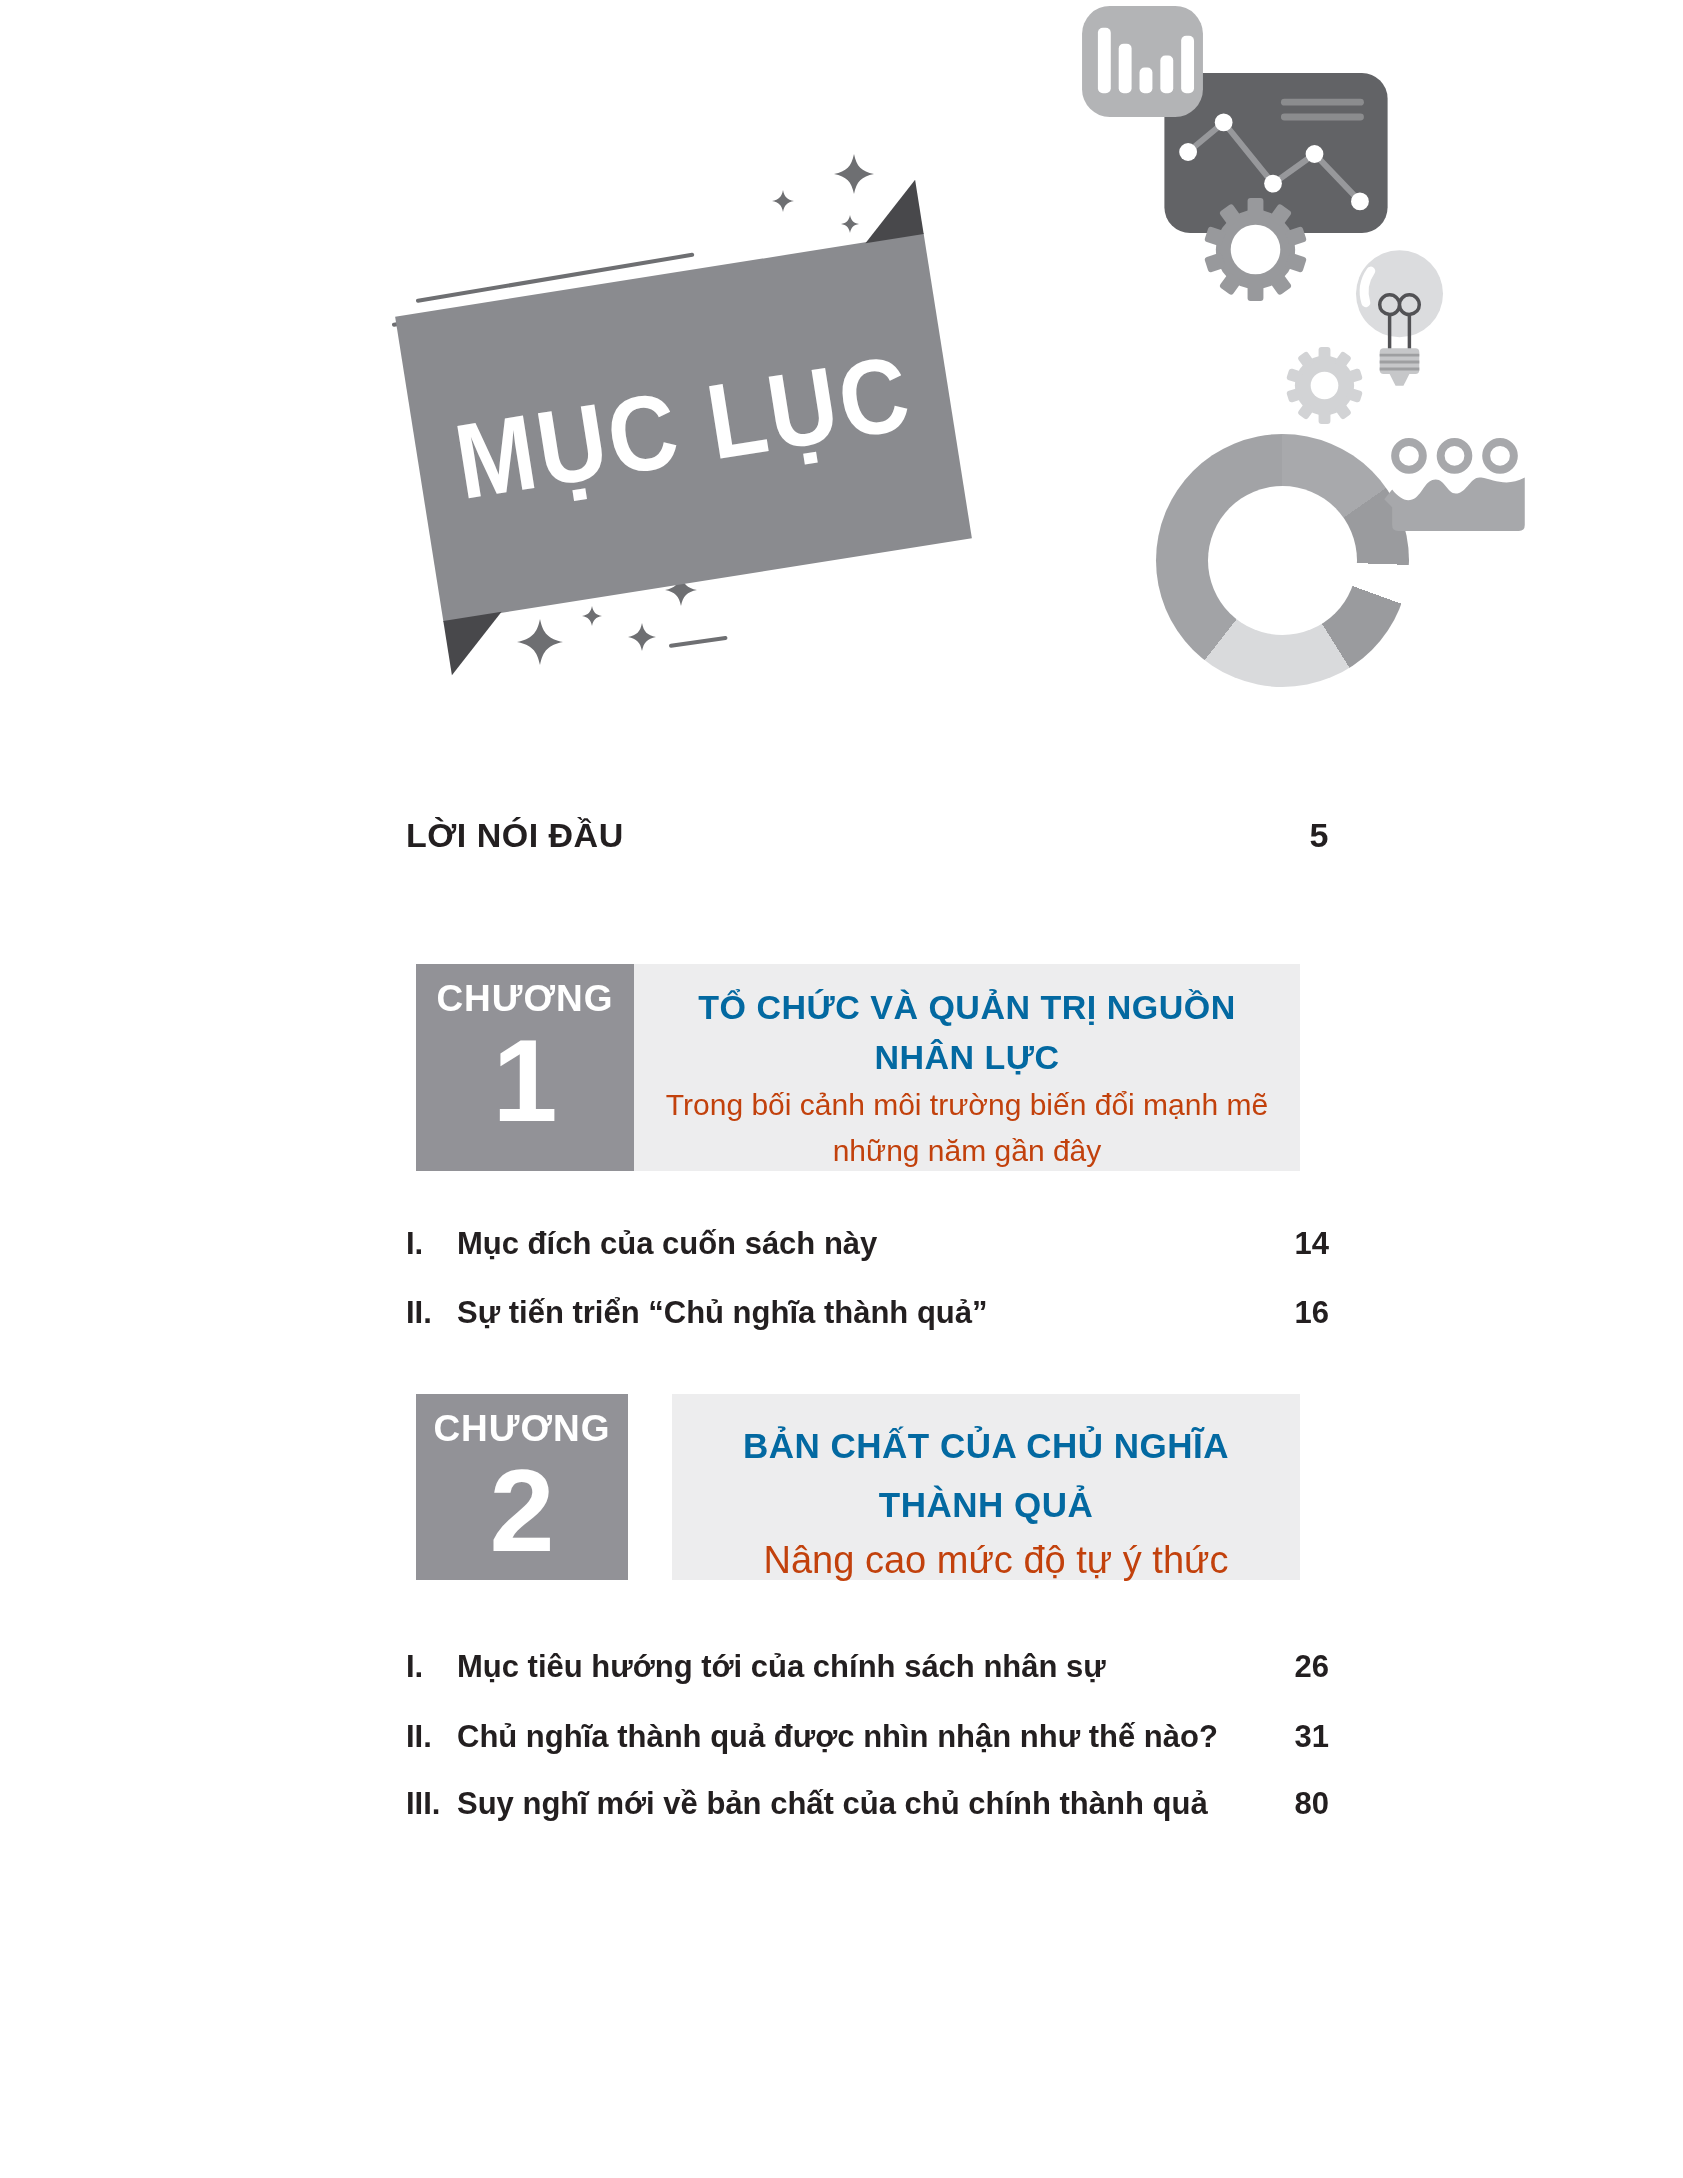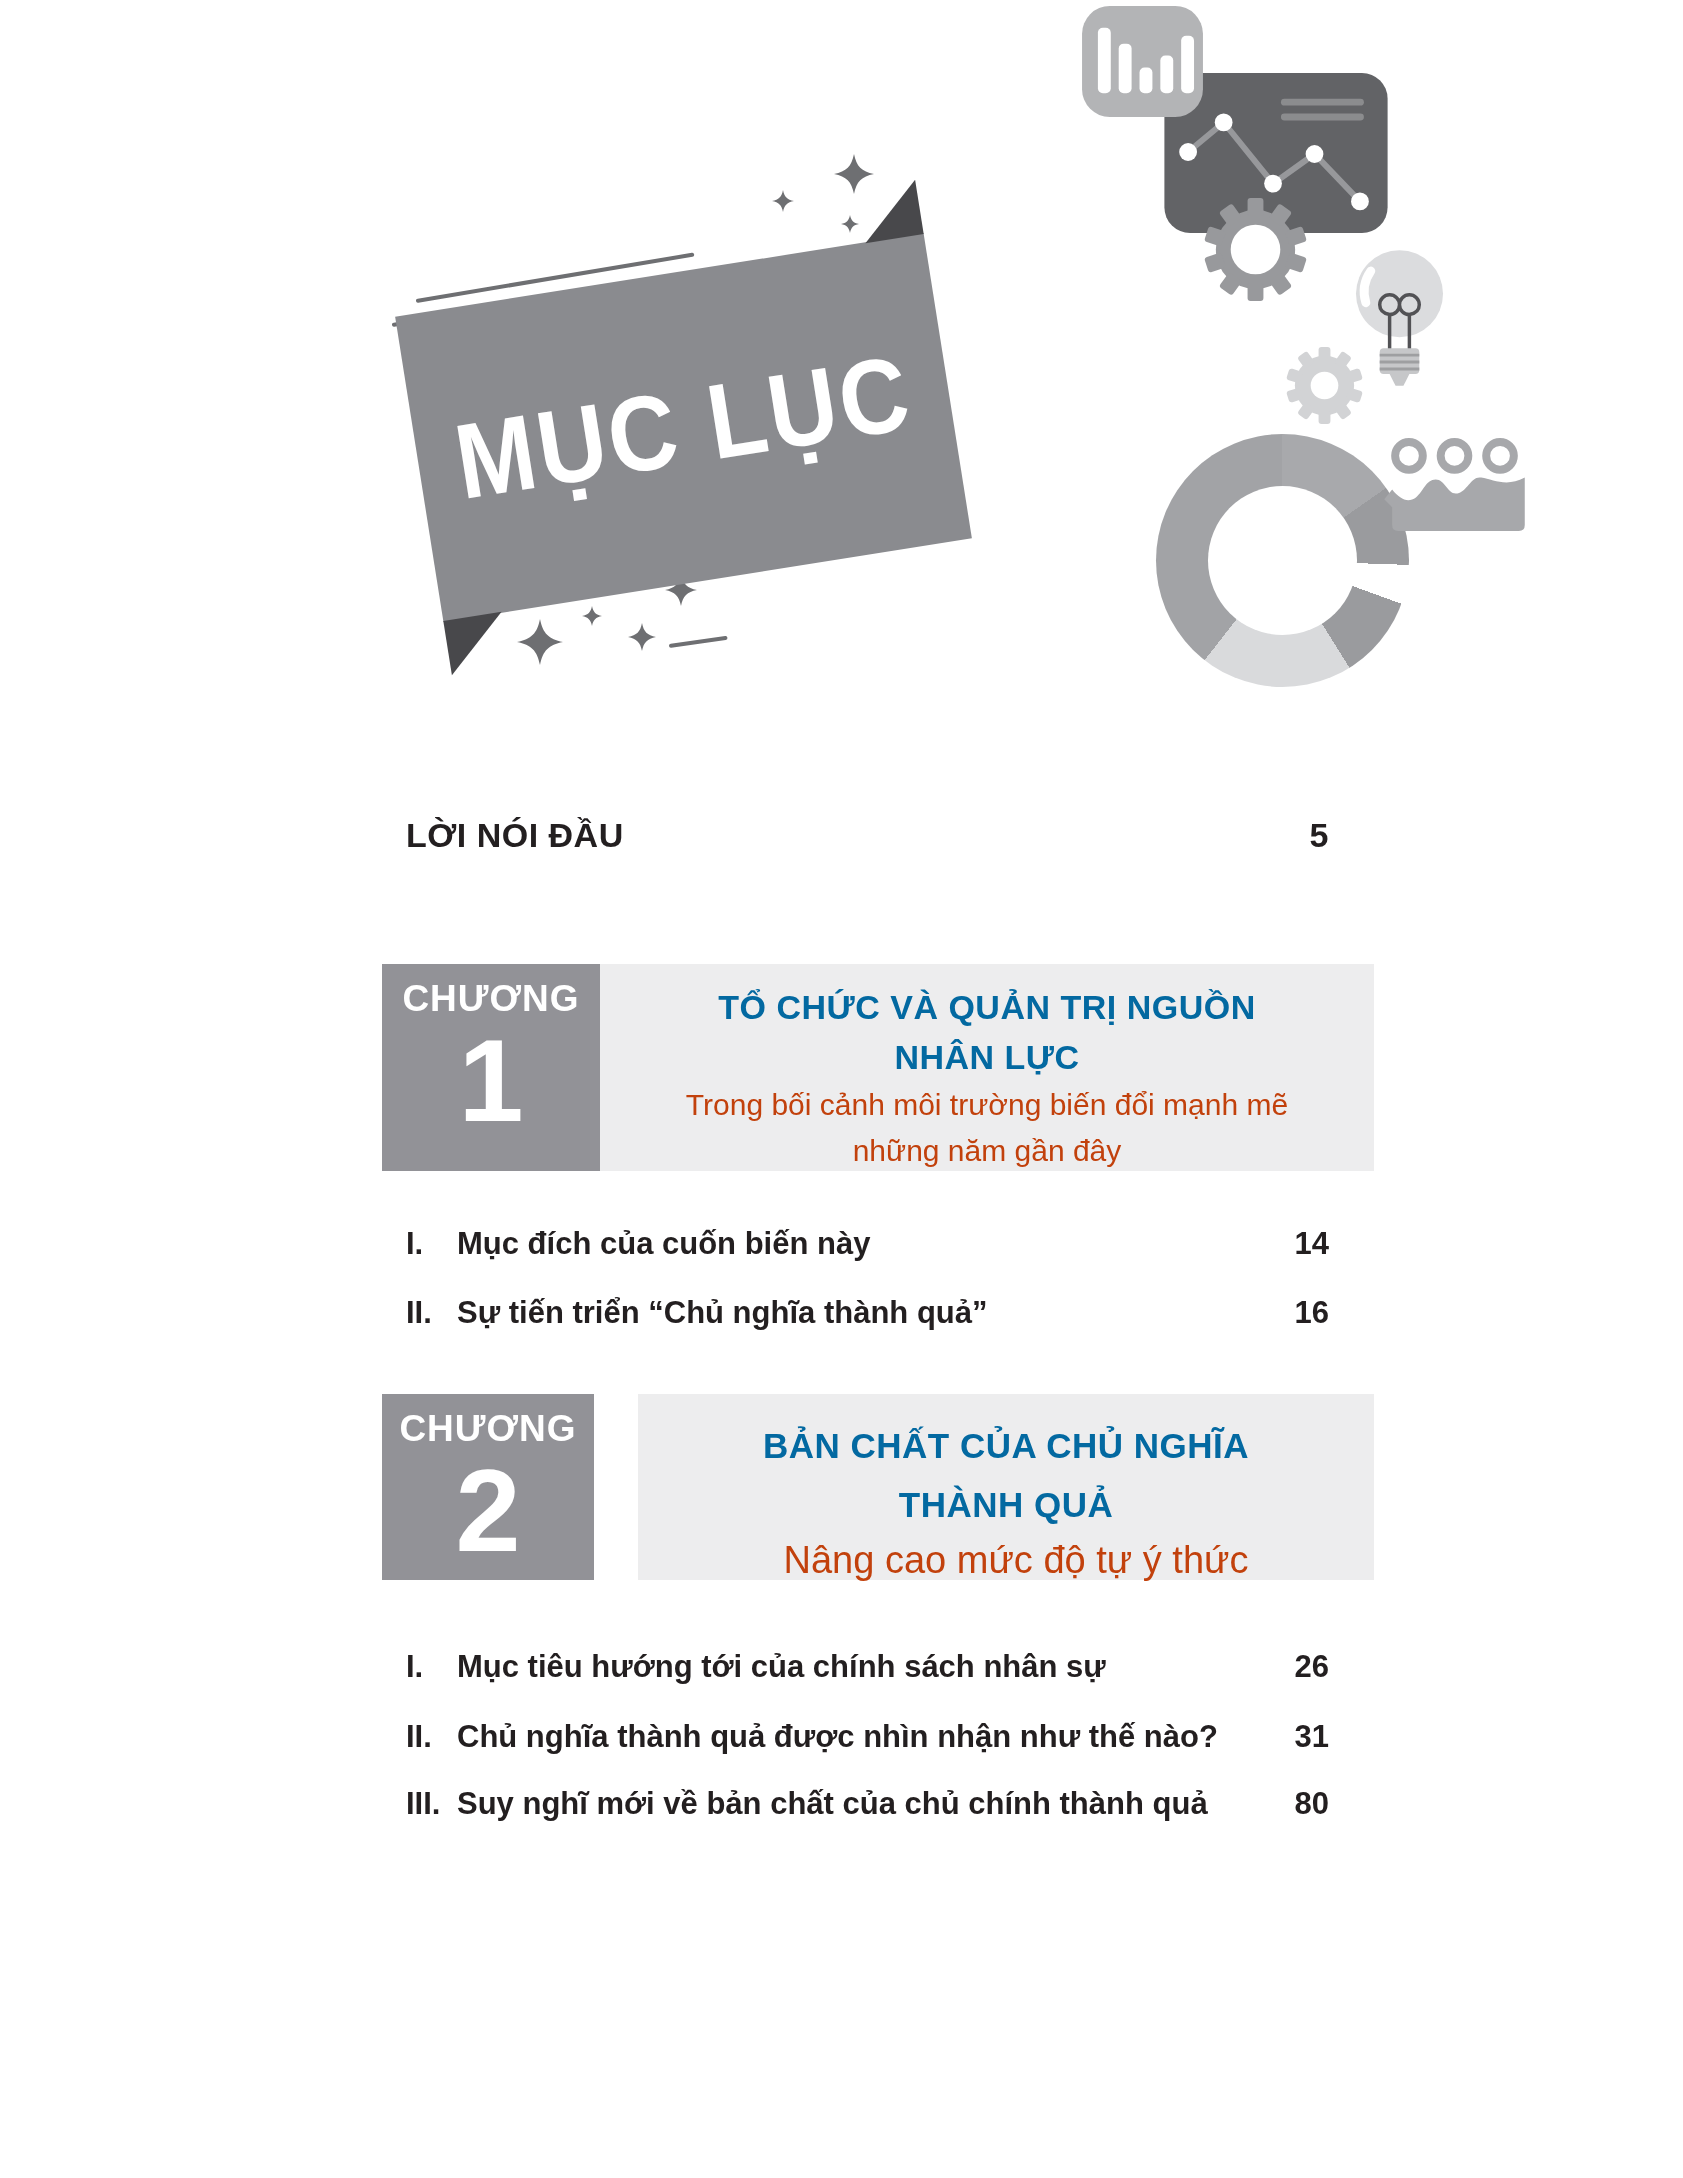--- a/index.html
+++ b/index.html
@@ -41,21 +41,21 @@
   .toc-row{position:absolute;left:406px;width:923px;display:flex;align-items:baseline;
            font-weight:700;font-size:31px;color:#231f20;}
   .toc-row .numeral{flex:0 0 51px;}
   .toc-row .label{flex:1 1 auto;}
   .toc-row .pagenum{flex:0 0 auto;text-align:right;}
 
   .preface-row{position:absolute;left:406px;width:923px;display:flex;align-items:baseline;
                font-weight:700;font-size:34px;letter-spacing:0.5px;}
   .preface-row .label{flex:1 1 auto;}
 
-  .chapter-block{position:absolute;left:382px;width:992px;display:flex;}
+  .chapter-block{position:absolute;left:416px;width:884px;display:flex;}
   .chapter-badge{background:#929297;color:#fff;display:flex;flex-direction:column;align-items:center;
                  padding-top:14px;box-sizing:border-box;}
   .badge-label{font-weight:700;font-size:37px;letter-spacing:1px;}
   .badge-number{font-weight:700;font-size:117px;line-height:1.05;}
   .chapter-panel{flex:1 1 auto;background:#ededee;text-align:center;box-sizing:border-box;}
   .chapter-title{font-weight:700;color:#0369a1;letter-spacing:0.5px;}
   .chapter-subtitle{color:#c2410c;font-weight:400;}
 
   .block-1{top:964px;height:207px;}
   .block-1 .chapter-badge{flex:0 0 218px;}
@@ -231,21 +231,21 @@
     <div class="chapter-panel">
       <div class="chapter-title">TỔ CHỨC VÀ QUẢN TRỊ NGUỒN</div>
       <div class="chapter-title">NHÂN LỰC</div>
       <div class="chapter-subtitle">Trong bối cảnh môi trường biến đổi mạnh mẽ</div>
       <div class="chapter-subtitle">những năm gần đây</div>
     </div>
   </div>
 
   <div class="toc-row" style="top:1226px;">
     <span class="numeral">I.</span>
-    <span class="label">Mục đích của cuốn biến này</span>
+    <span class="label">Mục đích của cuốn sách này</span>
     <span class="pagenum">14</span>
   </div>
   <div class="toc-row" style="top:1295px;">
     <span class="numeral">II.</span>
     <span class="label">Sự tiến triển “Chủ nghĩa thành quả”</span>
     <span class="pagenum">16</span>
   </div>
 
   <div class="chapter-block block-2">
     <div class="chapter-badge">

